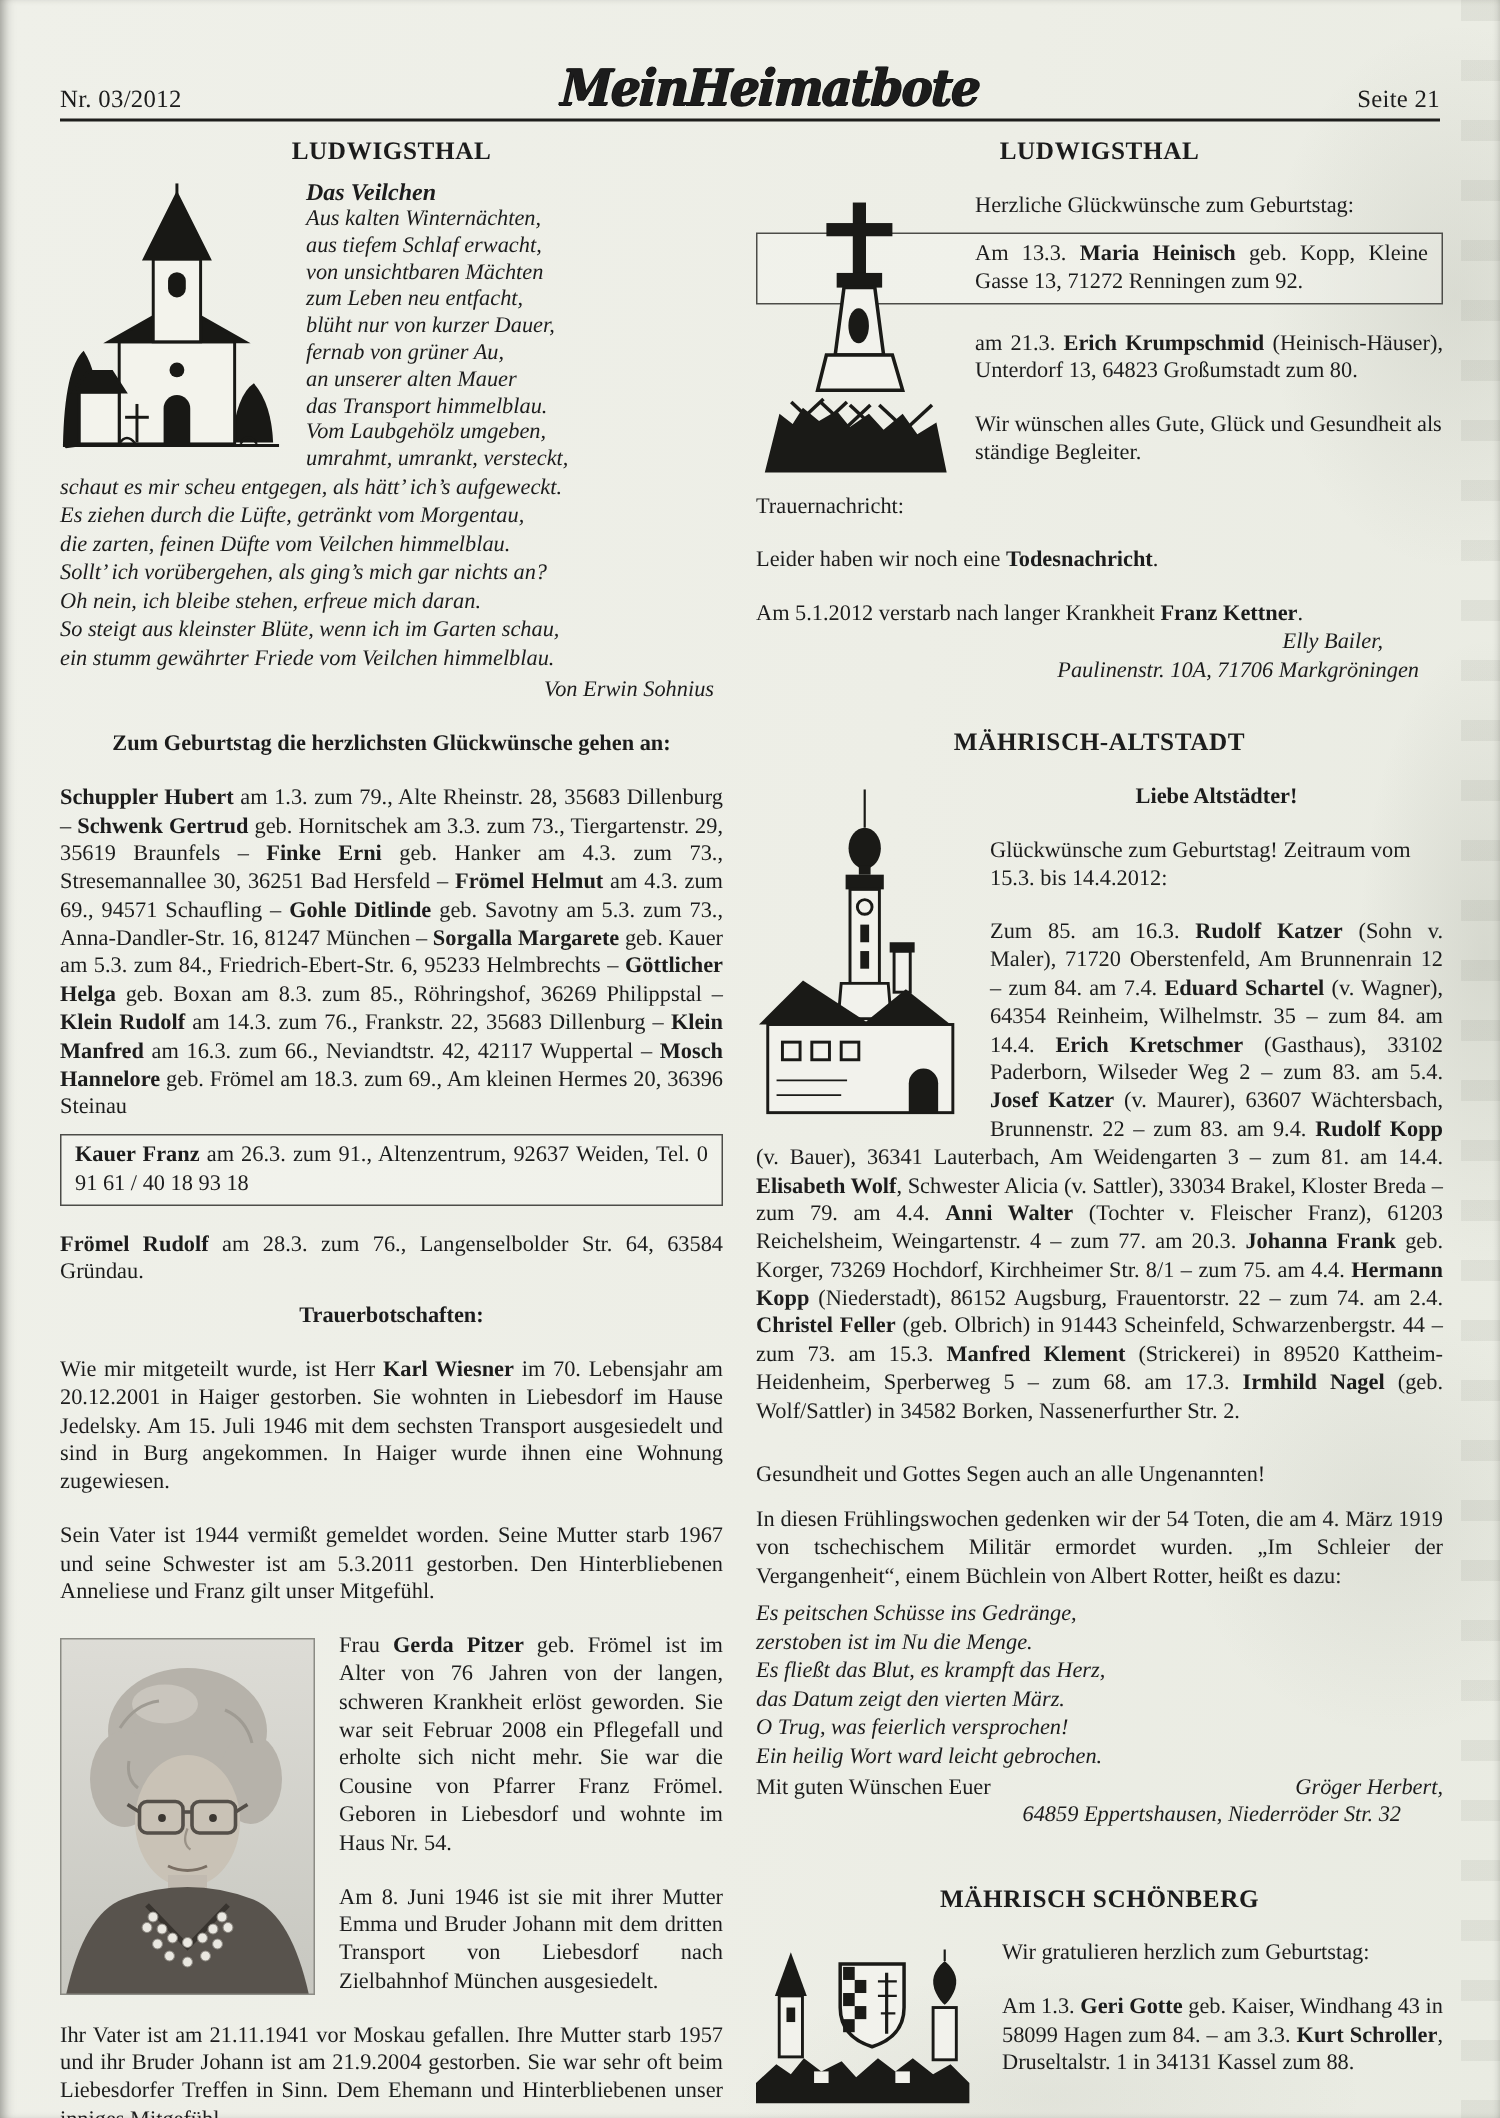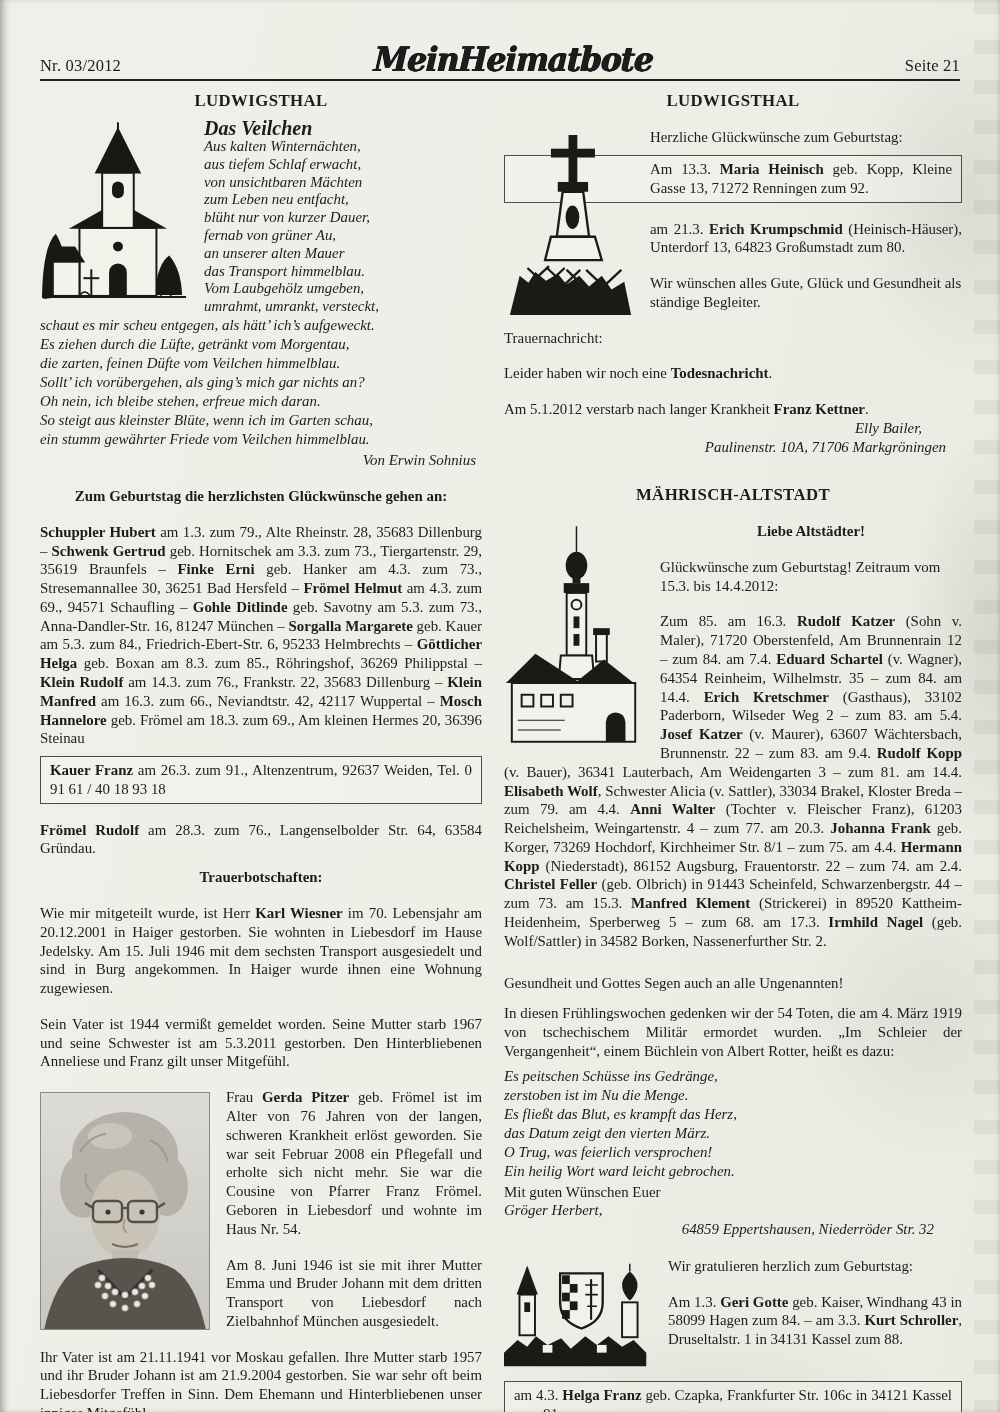--- a/index.html
+++ b/index.html
@@ -31,26 +31,26 @@
   .col-right{left:504px;width:458px;}
   .sec{margin:4px 0 9px;text-align:center;font-size:16.8px;font-weight:bold;letter-spacing:.4px;}
   .mt26{margin-top:26px;} .mt34{margin-top:34px;}
   p{margin:17px 0 6px;} .just{text-align:justify;}
   .b,{font-weight:bold;} .b{font-weight:bold;} .i{font-style:italic;}
   .bold-line{font-weight:bold;margin-bottom:2px;text-align:center;}
   .notice-box{border:1.4px solid #4c4c48;padding:4px 9px;margin:8px 0;background:rgba(252,252,248,.25);}
   .notice-box p{margin:0;}
   .poem-top{display:flex;gap:16px;margin-bottom:0;}
   .poem-narrow{flex:1;}
-  .poem-title{font-weight:bold;font-style:italic;font-size:20px;line-height:17.8px;}
+  .poem-title{font-weight:bold;font-style:italic;font-size:16px;line-height:17.8px;}
   .poem-lines div{font-style:italic;font-size:14.9px;line-height:17.8px;white-space:nowrap;}
   .poem-wide div{line-height:19px;}
   .poem-byline{font-style:italic;text-align:right;margin:2px 6px 10px 0;}
   .rpoem div{font-style:italic;line-height:19px;}
-  .signoff{display:flex;justify-content:space-between;margin-top:10px;flex-direction:column;}
+  .signoff{display:flex;justify-content:space-between;margin-top:10px;}
   .right-it{text-align:right;font-style:italic;line-height:19.5px;padding-right:8px;}
   .clear{clear:both;}
   .fl-img{float:left;}
   .portrait{float:left;margin:4px 16px 4px 0;}
   .monument{float:left;margin:2px 14px 4px 0;}
   .tower{float:left;margin:2px 14px 2px 0;}
   .town{float:left;margin:2px 14px 2px 0;}
   .flowers{margin:12px 0 0 116px;display:block;}
   .lud-head-space{margin-bottom:7px;}
 </style>
@@ -303,20 +303,21 @@
         <div>das Datum zeigt den vierten März.</div>
         <div>O Trug, was feierlich versprochen!</div>
         <div>Ein heilig Wort ward leicht gebrochen.</div>
       </div>
     <div class="signoff" style="margin-top:2px">
       <span>Mit guten Wünschen Euer</span>
       <span class="i">Gröger Herbert,</span>
     </div>
     <div class="right-it" style="padding-right:28px">64859 Eppertshausen, Niederröder Str. 32</div>
 
+    <div class="sec mt34">MÄHRISCH SCHÖNBERG</div>
 
     <div>
       <svg class="town" width="150" height="108" viewBox="0 0 155 110">
         <g stroke="#1a1a17" fill="none" stroke-width="2">
           <polygon points="13,36 35,36 24,6" fill="#1a1a17" stroke="none"></polygon>
           <rect x="16" y="36" width="16" height="42" fill="#f2f2ec"></rect>
           <rect x="21" y="44" width="6" height="10" fill="#1a1a17" stroke="none"></rect>
           <path d="M58,14 h44 v30 q0,20 -22,27 q-22,-7 -22,-27 z" fill="#f2f2ec" stroke-width="2.4"></path>
           <g fill="#1a1a17" stroke="none">
             <rect x="60" y="16" width="8" height="9"></rect>

